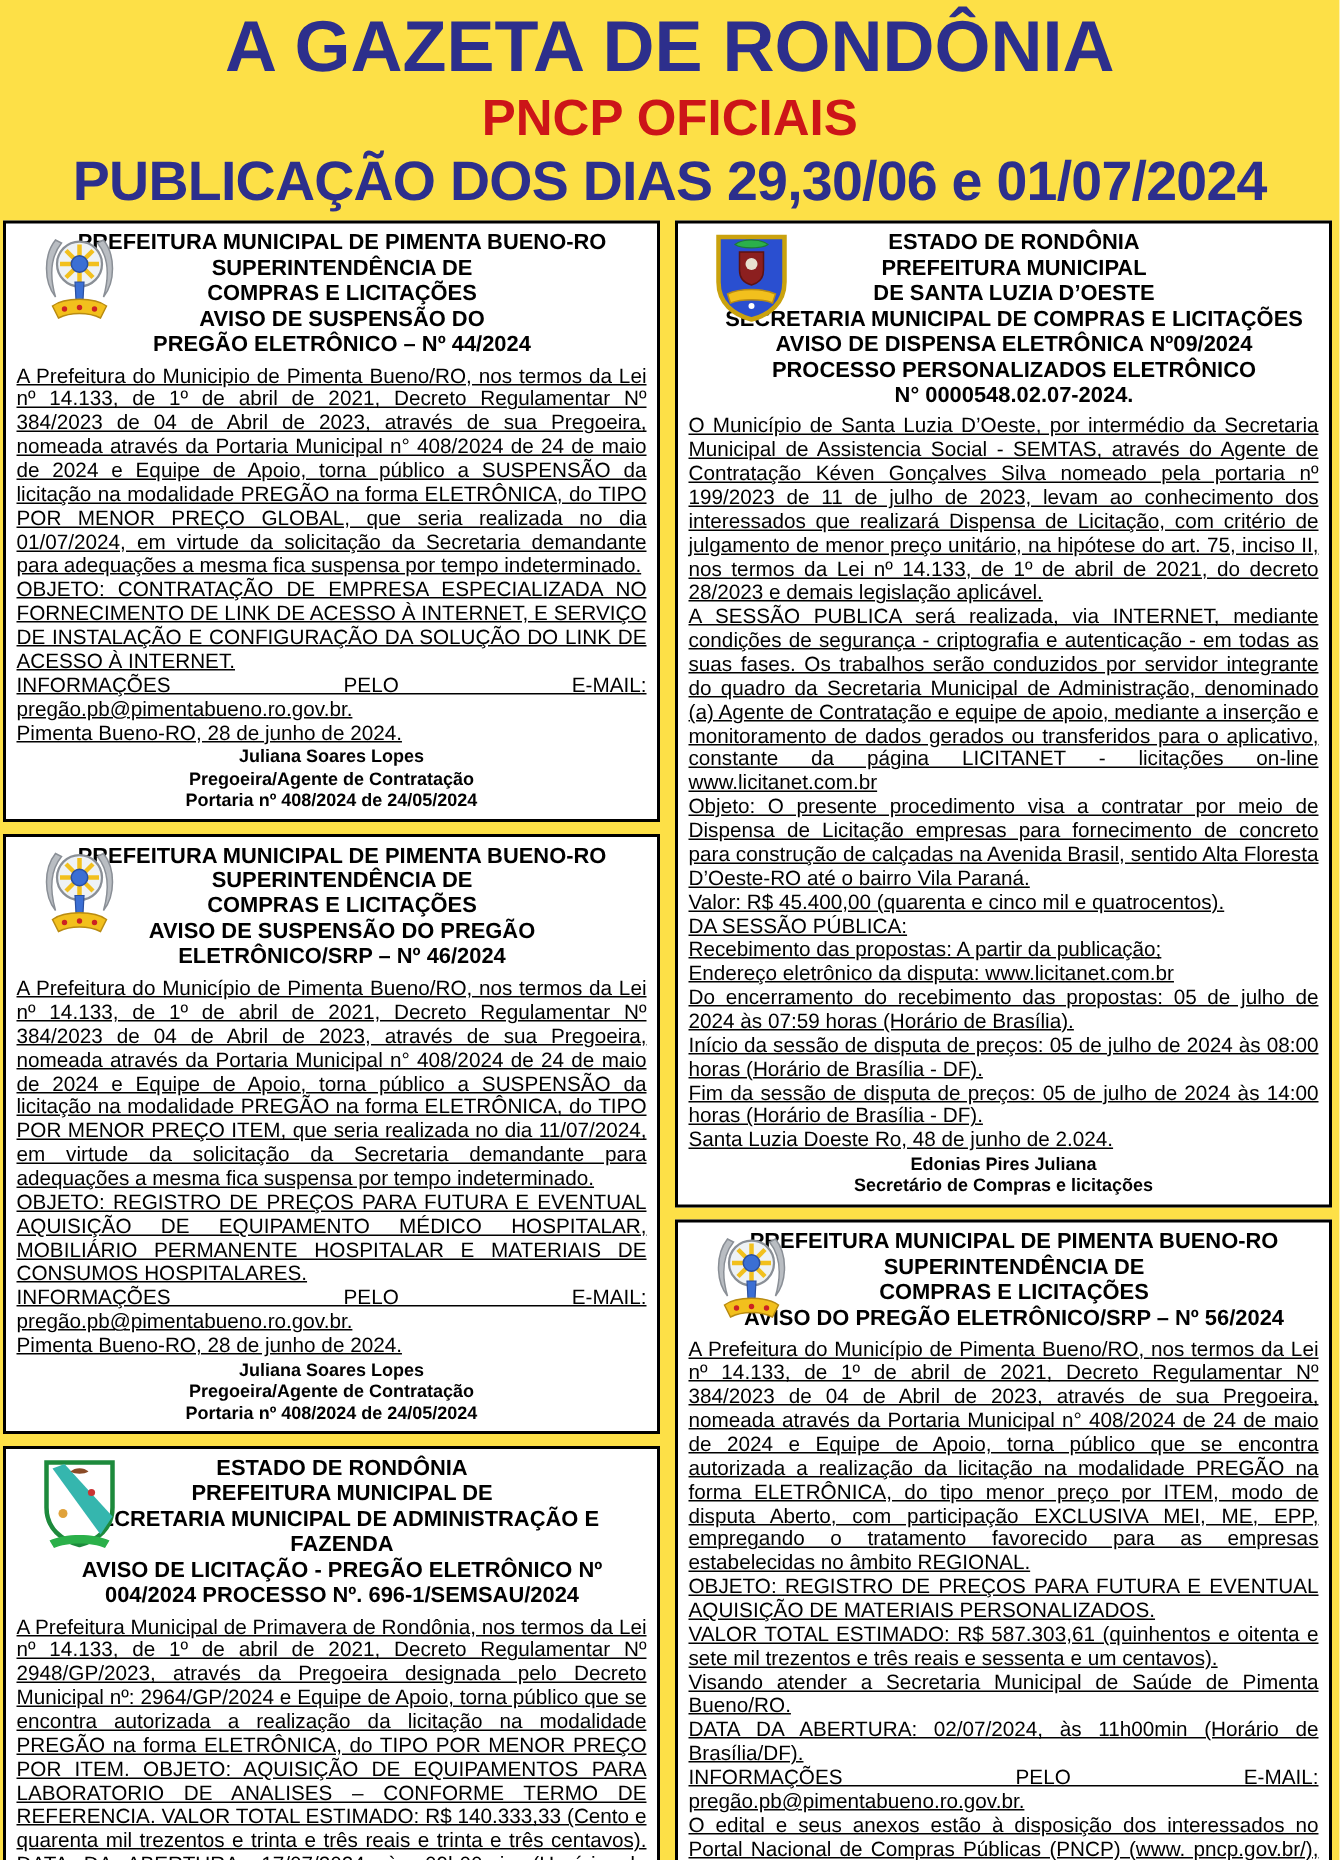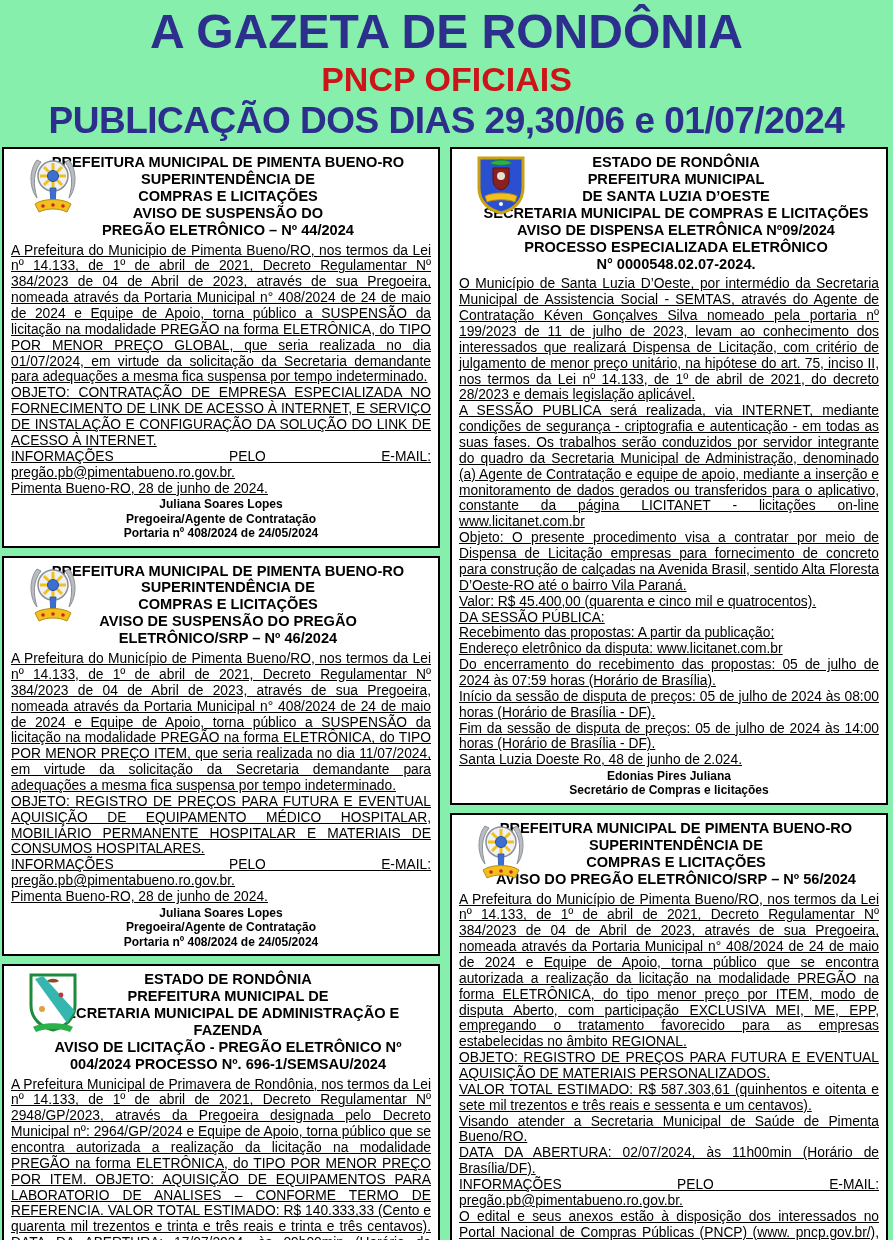--- a/index.html
+++ b/index.html
@@ -1,17 +1,17 @@
 <!DOCTYPE html>
 <html lang="pt-BR"><head>
 <meta charset="utf-8">
 <style>
   html,body{margin:0;padding:0;background:#ffffff;}
   .page{
-    width:893px;height:1240px;background:#86efac;margin:0 auto;
+    width:893px;height:1240px;background:#fde047;margin:0 auto;
     font-family:"Liberation Sans",sans-serif;color:#000;
     box-sizing:border-box;overflow:hidden;
   }
   
   .masthead{text-align:center;padding-top:8px;line-height:1;}
   .masthead-title{
     color:#2d2f8c;font-size:48px;font-weight:bold;letter-spacing:0px;
     margin:0 0 6px 0;
   }
   .masthead-subtitle{
@@ -173,21 +173,21 @@
       <article class="notice h-box4">
         <div class="notice-header">
           <svg class="notice-logo">
               <use href="#crest-santaluzia"></use>
             </svg>
           <div>ESTADO DE RONDÔNIA</div>
           <div>PREFEITURA MUNICIPAL</div>
           <div>DE SANTA LUZIA D’OESTE</div>
           <div>SECRETARIA MUNICIPAL DE COMPRAS E LICITAÇÕES</div>
           <div>AVISO DE DISPENSA ELETRÔNICA Nº09/2024</div>
-          <div>PROCESSO ESPECIALIZADA ELETRÔNICO</div>
+          <div>PROCESSO PERSONALIZADOS ELETRÔNICO</div>
           <div>N° 0000548.02.07-2024.</div>
         </div>
         <div class="notice-body">
           <p>O Município de Santa Luzia D’Oeste, por intermédio da Secretaria Municipal de Assistencia Social - SEMTAS, através do Agente de Contratação Kéven Gonçalves Silva nomeado pela portaria nº 199/2023 de 11 de julho de 2023, levam ao conhecimento dos interessados que realizará Dispensa de Licitação, com critério de julgamento de menor preço unitário, na hipótese do art. 75, inciso II, nos termos da Lei nº 14.133, de 1º de abril de 2021, do decreto 28/2023 e demais legislação aplicável.</p>
           <p>A SESSÃO PUBLICA será realizada, via INTERNET, mediante condições de segurança - criptografia e autenticação - em todas as suas fases. Os trabalhos serão conduzidos por servidor integrante do quadro da Secretaria Municipal de Administração, denominado (a) Agente de Contratação e equipe de apoio, mediante a inserção e monitoramento de dados gerados ou transferidos para o aplicativo, constante da página LICITANET - licitações on-line www.licitanet.com.br</p>
           <p>Objeto: O presente procedimento visa a contratar por meio de Dispensa de Licitação empresas para fornecimento de concreto para construção de calçadas na Avenida Brasil, sentido Alta Floresta D’Oeste-RO até o bairro Vila Paraná.</p>
           <p>Valor: R$ 45.400,00 (quarenta e cinco mil e quatrocentos).</p>
           <p>DA SESSÃO PÚBLICA:</p>
           <p>Recebimento das propostas: A partir da publicação;</p>
           <p>Endereço eletrônico da disputa: www.licitanet.com.br</p>

